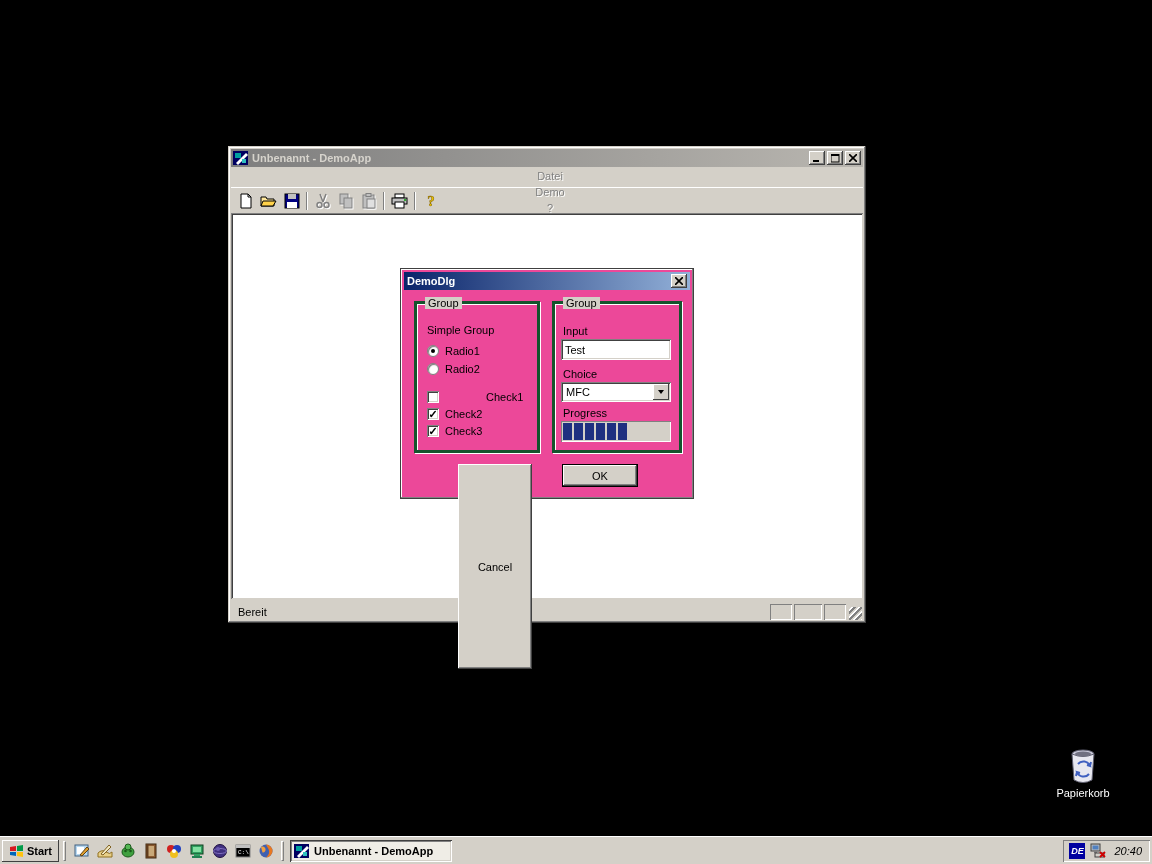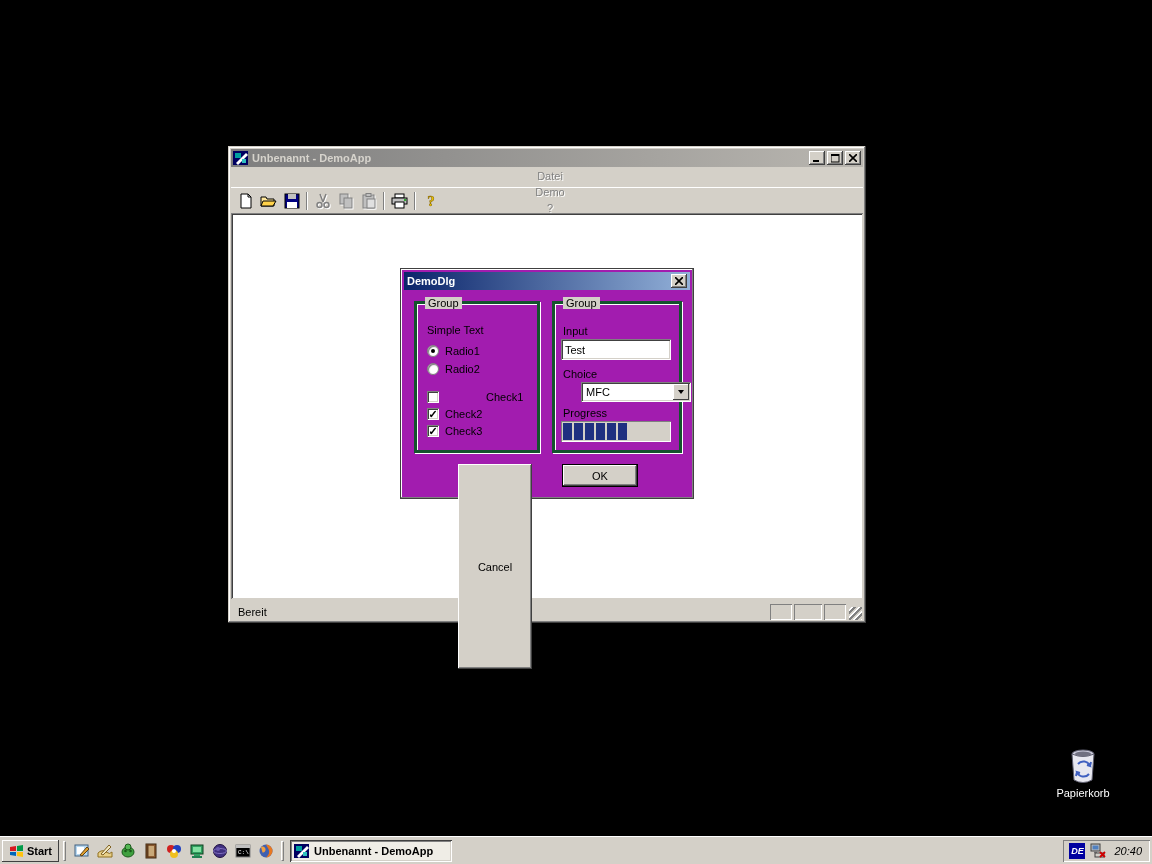--- a/index.html
+++ b/index.html
@@ -50,21 +50,21 @@
   #status-text { padding-left:7px; flex:1; }
   .status-pane { height:16px; margin-left:2px; box-shadow: inset 1px 1px 0 #808080, inset -1px -1px 0 #FFFFFF; }
   #resize-grip { width:13px; height:13px; margin:2px 1px 0 3px; align-self:flex-end;
     background:
       repeating-linear-gradient(135deg, transparent 0 2px, #FFFFFF 2px 3px, #808080 3px 5px);
   }
 
   
   #dialog {
     position:absolute; left:400px; top:268px; width:294px; height:231px;
-    background:#a21caf; border:1px solid #404040;
+    background:#ec4899; border:1px solid #404040;
     box-shadow: inset -1px -1px 0 #808080, inset 1px 1px 0 #FFFFFF;
     z-index:10;
   }
   #dialog-titlebar {
     position:absolute; left:3px; top:3px; right:3px; height:18px;
     background:linear-gradient(90deg,#0A246A,#92B0D8);
     display:flex; align-items:center; padding:0 3px;
   }
   #dialog-title { color:#FFFFFF; font-weight:bold; font-size:11px; flex:1; }
   #dialog-body { position:absolute; left:3px; top:21px; right:3px; bottom:3px; }
@@ -95,21 +95,21 @@
 
   #input-field { position:absolute; left:6px; top:35px; width:110px; height:21px;
     border:none; outline:none; background:#FFFFFF; font-family:"Liberation Sans",sans-serif; font-size:11px;
     padding:0 0 0 4px;
     box-shadow: inset 1px 1px 0 #808080, inset -1px -1px 0 #FFFFFF,
                 inset 2px 2px 0 #404040, inset -2px -2px 0 #D4D0C8; }
 
   #combo { position:absolute; left:6px; top:78px; width:110px; height:20px; background:#FFFFFF;
     box-shadow: inset 1px 1px 0 #808080, inset -1px -1px 0 #FFFFFF,
                 inset 2px 2px 0 #404040, inset -2px -2px 0 #D4D0C8;
-    display:flex; align-items:center;margin-left:20px; }
+    display:flex; align-items:center; }
   #combo-value { flex:1; padding-left:5px; }
   #combo-arrow-btn { width:16px; height:16px; margin-right:2px; display:flex; align-items:center; justify-content:center; }
   .arrow-down { width:0; height:0; border-left:3px solid transparent; border-right:3px solid transparent; border-top:4px solid #000; }
 
   #progress-track { position:absolute; left:6px; top:117px; width:110px; height:21px;
     background:#D4D0C8; box-shadow: inset 1px 1px 0 #808080, inset -1px -1px 0 #FFFFFF;
     padding:2px; }
   #progress-fill { height:100%; width:0;
     background:repeating-linear-gradient(90deg, #1F3080 0 9px, #D4D0C8 9px 11px); }
 
@@ -264,21 +264,21 @@
             <path d="M0 0 L8 8 M8 0 L0 8" stroke="#000" stroke-width="1.6"></path>
           </svg>
       </span>
     </div>
 
     <div id="dialog-body">
 
       <div class="groupbox" style="left:10px; top:11px; width:126px; height:152px;">
         <span class="groupbox-label">Group</span>
 
-        <span class="dlg-label" style="left:10px; top:20px;">Simple Text</span>
+        <span class="dlg-label" style="left:10px; top:20px;">Simple Group</span>
 
         <div class="ctl-row" style="left:10px; top:41px;">
           <span class="radio-circle on">
               <span class="radio-dot"></span>
             </span>
           <span>Radio1</span>
         </div>
         <div class="ctl-row" style="left:10px; top:59px;">
           <span class="radio-circle"></span>
           <span>Radio2</span>

